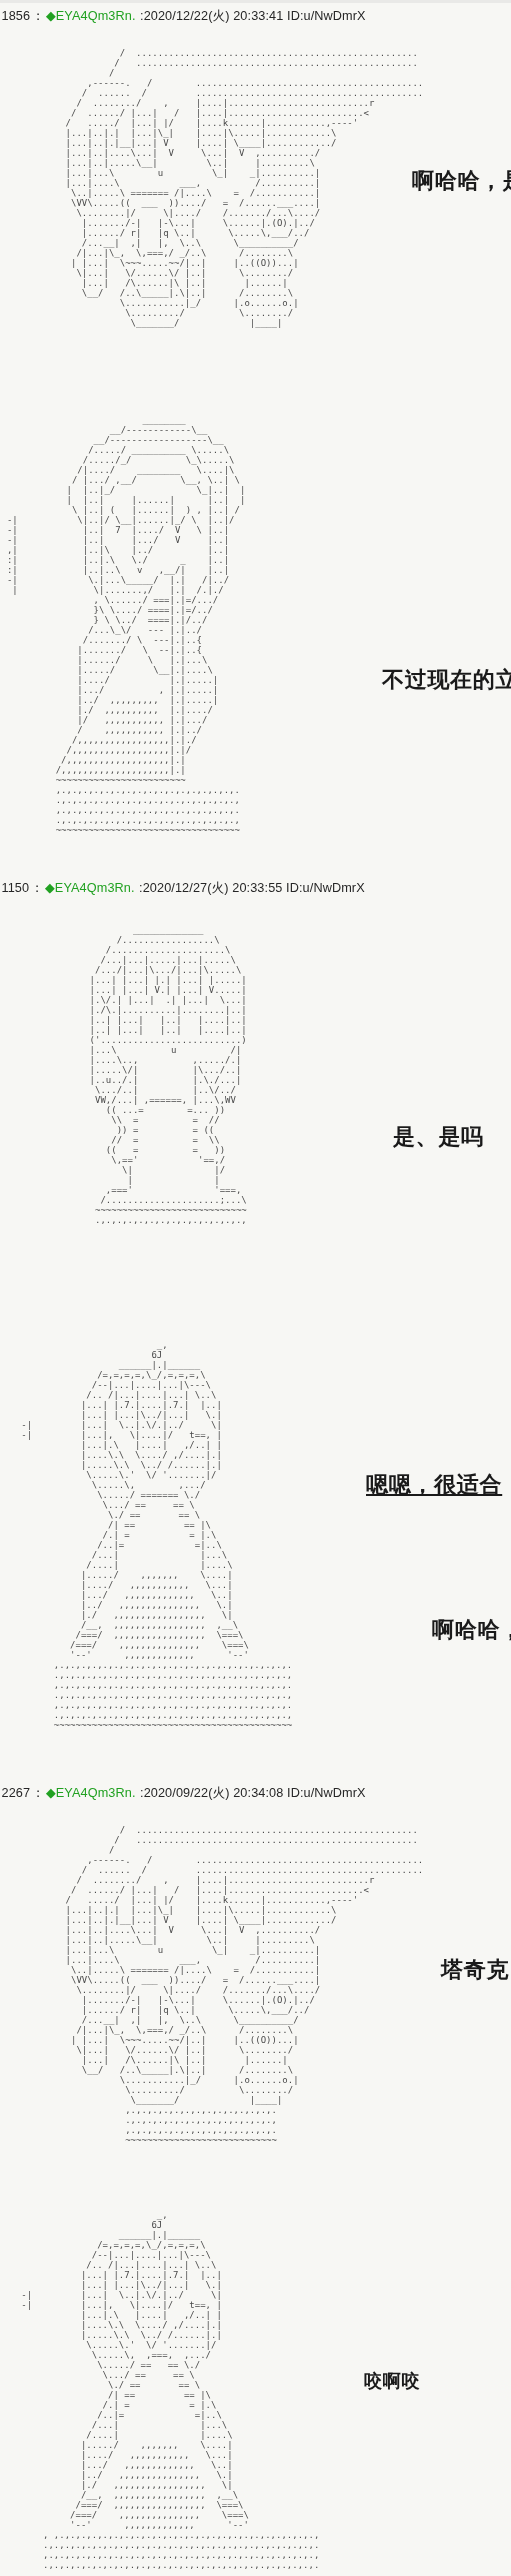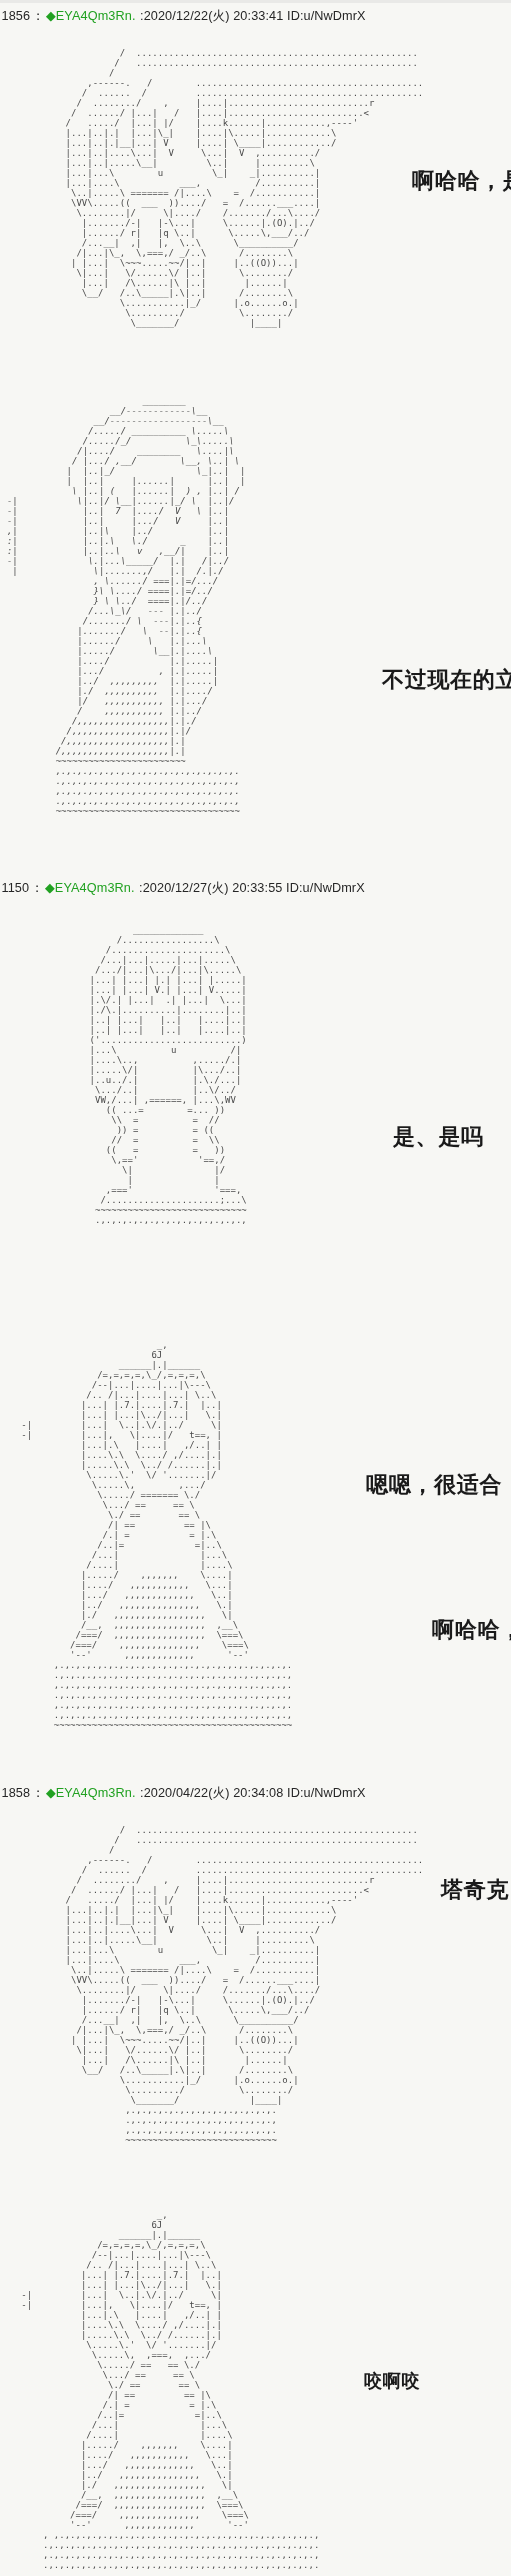--- a/index.html
+++ b/index.html
@@ -72,21 +72,21 @@
               /...__|  ,|   |,  \..\      \__________/
              /|...|\_,  \,===,/ _/..\      /........\
             | |...|  \~~~.....~~/|..|     |..((O))...|
              \|...|   \/......\/ |..|      \......../
               |...|   /\......|\ |..|       |......|
               \__/   /..\_____|.\|..|      /........\
                      \...........|_/      |.o......o.|
                       \........./          \......../
                        \_______/             |____|</pre>
   <div class="speech" style="top:163px;left:412px;">啊哈哈，是</div>
-  <pre class="aa" style="top:393px;left:1.5px;font-style:italic;">                          ________
+  <pre class="aa" style="top:412px;left:1.5px;">                          ________
                     __/------------\__
                  __/------------------\__
                 /...../ __________ \.....\
                /...../_/          \_\.....\
               /|..../    ________   \....|\
              / |.../ ,__/        \__, \..| \
             |  |..|_/               \_|..|  |
             |  |..|     |......|      |..|  |
              \ |..| (   |......|  ) , |..| /
  -|           \|..|/ \__|......|_/ \  |..|/
@@ -189,25 +189,25 @@
             /===/  ,,,,,,,,,,,,,,,,,  \===\
            /===/    ,,,,,,,,,,,,,,,    \===\
            '--'      ,,,,,,,,,,,,,      '--'
         ,.,.,.,.,.,.,.,.,.,.,.,.,.,.,.,.,.,.,.,.,.,.
         .,.,.,.,.,.,.,.,.,.,.,.,.,.,.,.,.,.,.,.,.,.,
         ,.,.,.,.,.,.,.,.,.,.,.,.,.,.,.,.,.,.,.,.,.,.
         .,.,.,.,.,.,.,.,.,.,.,.,.,.,.,.,.,.,.,.,.,.,
         ,.,.,.,.,.,.,.,.,.,.,.,.,.,.,.,.,.,.,.,.,.,.
         .,.,.,.,.,.,.,.,.,.,.,.,.,.,.,.,.,.,.,.,.,.,
         ~~~~~~~~~~~~~~~~~~~~~~~~~~~~~~~~~~~~~~~~~~~~</pre>
-  <div class="speech" style="top:1467px;left:366px;">嗯嗯，很适合</div>
+  <div class="speech" style="top:1467px;left:366px;text-decoration:underline;">嗯嗯，很适合</div>
   <div class="speech" style="top:1612px;left:432px;">啊哈哈，</div>
 
   <div class="post-header" style="top:1782px;">
-    <span class="num">1858</span><span class="sep">：</span><span class="trip">◆EYA4Qm3Rn.</span><span class="meta">:2020/04/22(火) 20:34:08 ID:u/NwDmrX</span>
+    <span class="num">2267</span><span class="sep">：</span><span class="trip">◆EYA4Qm3Rn.</span><span class="meta">:2020/09/22(火) 20:34:08 ID:u/NwDmrX</span>
   </div>
   <pre class="aa" style="top:1822px;left:6px;">                     /  ....................................................
                     /   ....................................................
                    /
                ,------.   /        ..........................................
               /  ......  /         ..........................................
              /  ......../    ,     |....|..........................r
             /  ....../ |...|   /   |....|.........................&lt;
            /   ...../  |...| |/    |....k......|...........,----'
            |...|..|.|  |...|\_|    |....|\.....|............\
@@ -227,21 +227,21 @@
              \|...|   \/......\/ |..|      \......../
               |...|   /\......|\ |..|       |......|
               \__/   /..\_____|.\|..|      /........\
                      \...........|_/      |.o......o.|
                       \........./          \......../
                        \_______/             |____|
                       ,.,.,.,.,.,.,.,.,.,.,.,.,.,.
                       .,.,.,.,.,.,.,.,.,.,.,.,.,.,
                       ,.,.,.,.,.,.,.,.,.,.,.,.,.,.
                       ~~~~~~~~~~~~~~~~~~~~~~~~~~~~</pre>
-  <div class="speech" style="top:1872px;left:441px;">塔奇克</div>
+  <div class="speech" style="top:1952px;left:441px;">塔奇克</div>
   <pre class="aa" style="top:2207px;left:10.5px;">                           _,
                           6J
                     ______|.|______
                 /=,=,=,=,\_/,=,=,=,\
                /--|...|....|...|\---\
               /.. /|...|....|...| \..\
              |...| |.7.|....|.7.|  |..|
              |...| |...|\../|...|   \.|
   -|         |...|  \..|.\/.|../     \|
   -|         |...|,   \|....|/   t==, |

